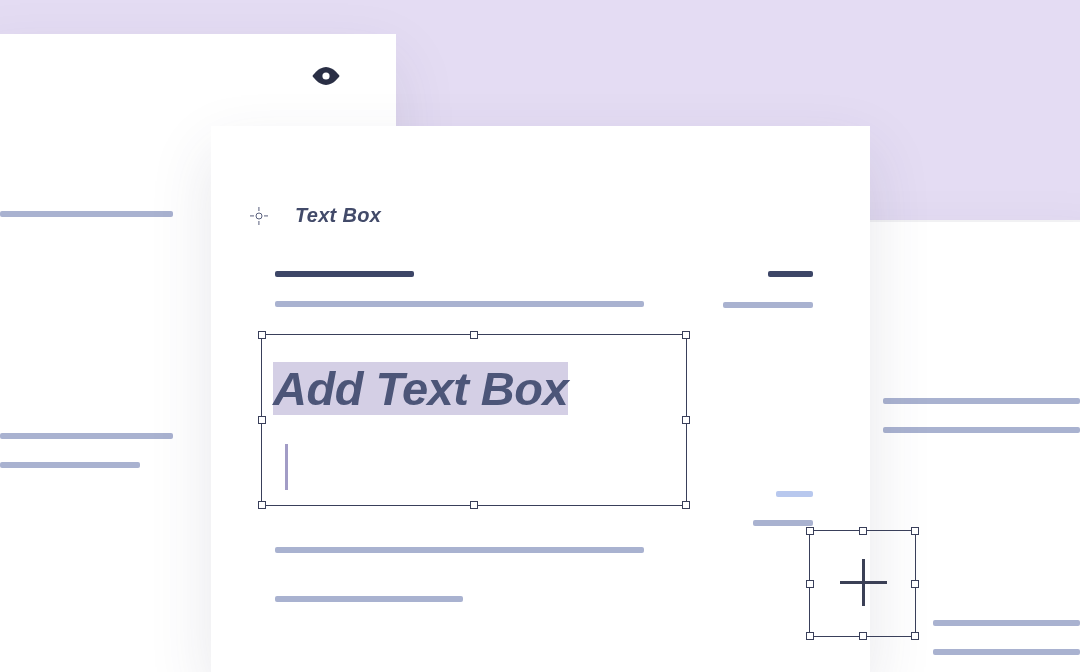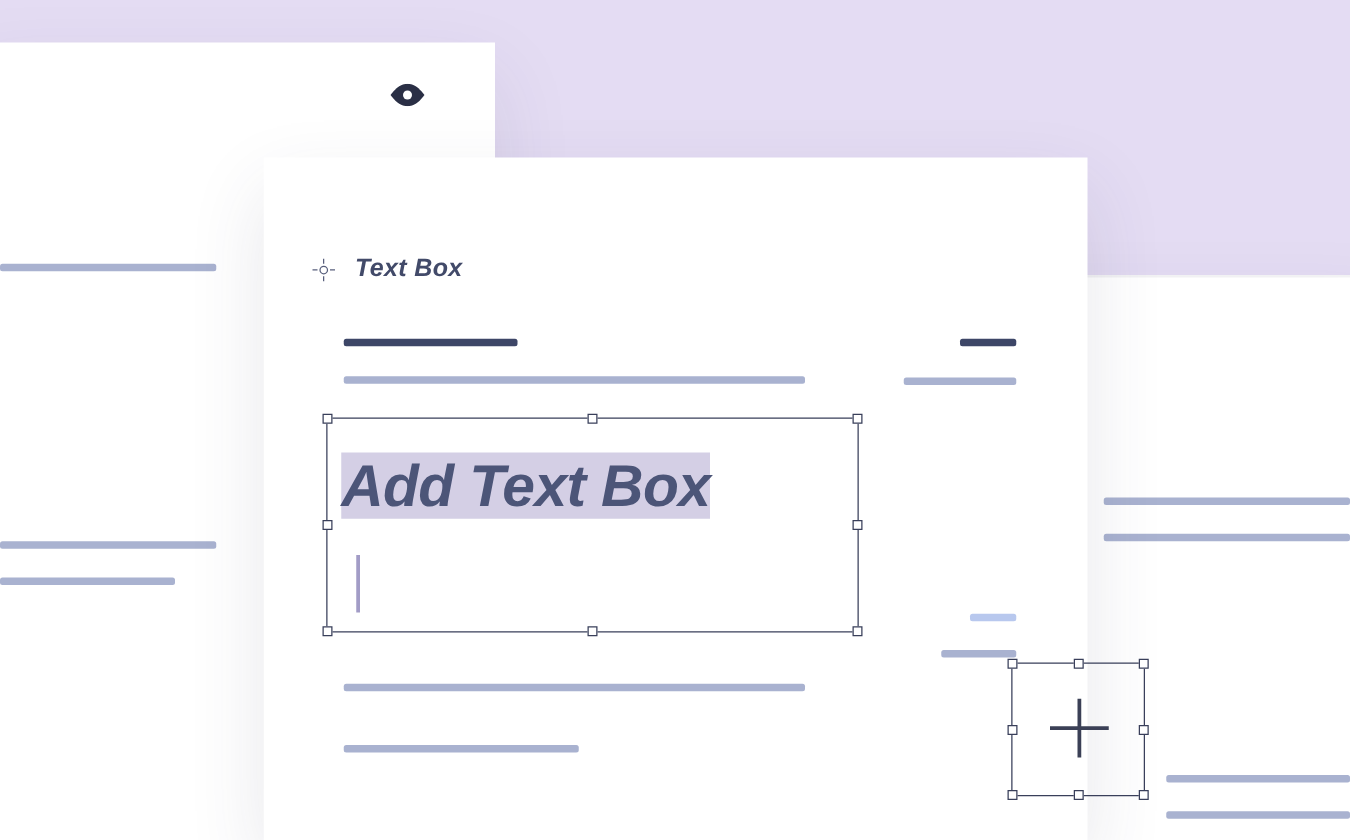--- a/index.html
+++ b/index.html
@@ -45,21 +45,21 @@
     position: absolute;
     top: 67px; left: 312px;
     width: 28px; height: 18px;
     color: #2a2f45;
   }
 
   
   .label-row {
     position: absolute;
     top: 78px; left: 40px;
-    display: flex; align-items: center; gap: 17px;
+    display: flex; align-items: center; gap: 28px;
   }
   .target-icon {
     position: relative;
     width: 16px; height: 16px;
   }
   .target-icon .d {
     position: absolute;
     width: 7px; height: 7px; border-radius: 50%;
     border: 1.5px solid #585f7c;
     background: #fff;

